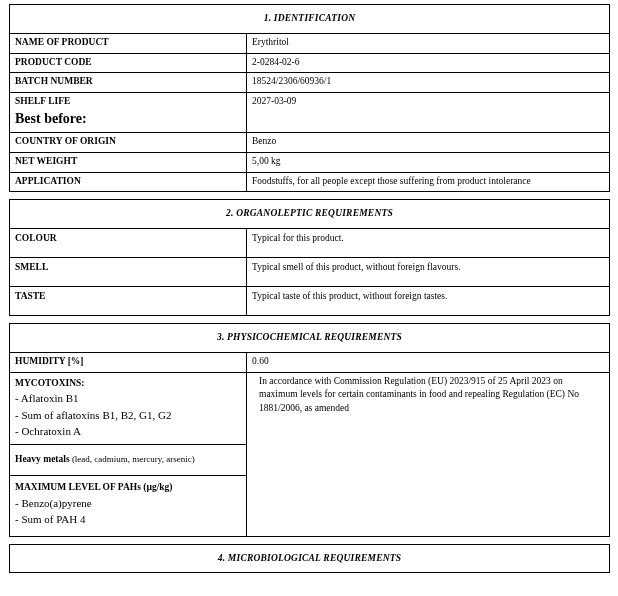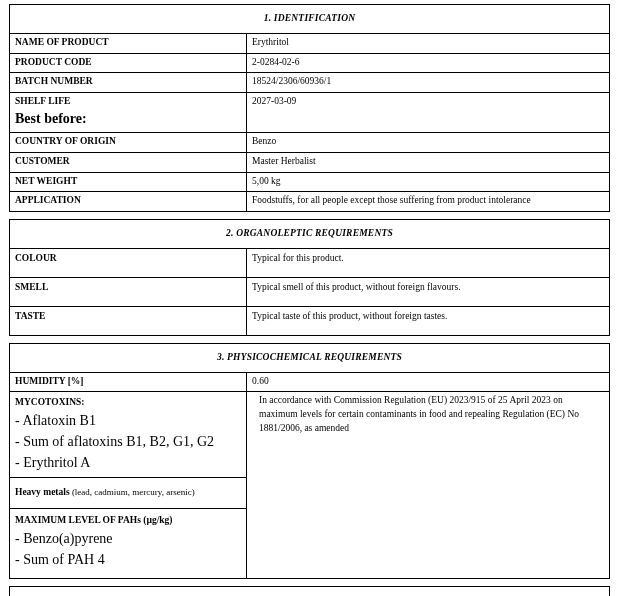--- a/index.html
+++ b/index.html
@@ -54,21 +54,21 @@
     font-weight: bold;
     font-size: 14px;
   }
   .val {
     font-size: 9px;
     font-weight: normal;
   }
   .r-org  { height: 29px; }
   .list-line {
     font-weight: normal;
-    font-size: 14px;
+    font-size: 11px;
     display: block;
     line-height: 1.5;
   }
   .blk { display: block; }
   .reg-cell {
     vertical-align: middle;
     font-size: 9px;
     line-height: 1.55;
     padding-left: 12px !important;
     padding-right: 8px !important;
@@ -110,24 +110,20 @@
           <span class="blk">SHELF LIFE</span>
           <span class="blk lbl-sub">Best before:</span>
         </td>
         <td class="val">2027-03-09</td>
       </tr>
       <tr>
         <td class="lbl">COUNTRY OF ORIGIN</td>
         <td class="val">Benzo</td>
       </tr>
       <tr>
-        <td class="lbl">CUSTOMER</td>
-        <td class="val"> Master Herbalist</td>
-      </tr>
-      <tr>
         <td class="lbl">NET WEIGHT</td>
         <td class="val">5,00 kg</td>
       </tr>
       <tr>
         <td class="lbl">APPLICATION</td>
         <td class="val">Foodstuffs, for all people except those suffering from product intolerance</td>
       </tr>
     </tbody>
   </table>
 
@@ -170,21 +166,21 @@
       </tr>
       <tr>
         <td class="lbl">HUMIDITY [%]</td>
         <td class="val">0.60</td>
       </tr>
       <tr>
         <td class="lbl mycotox-cell">
           <span class="blk">MYCOTOXINS:</span>
           <span class="list-line">- Aflatoxin B1</span>
           <span class="list-line">- Sum of aflatoxins B1, B2, G1, G2</span>
-          <span class="list-line">- Erythritol A</span>
+          <span class="list-line">- Ochratoxin A</span>
         </td>
         <td class="reg-cell" rowspan="3">In accordance with Commission Regulation (EU) 2023/915 of 25 April 2023 on maximum levels for certain contaminants in food and repealing Regulation (EC) No 1881/2006, as amended</td>
       </tr>
       <tr>
         <td class="lbl hm-cell">
           <span>Heavy metals</span><span class="val"> (lead, cadmium, mercury, arsenic)</span>
         </td>
       </tr>
       <tr>
         <td class="lbl pah-cell" style="border-top:1.5px solid #000">

